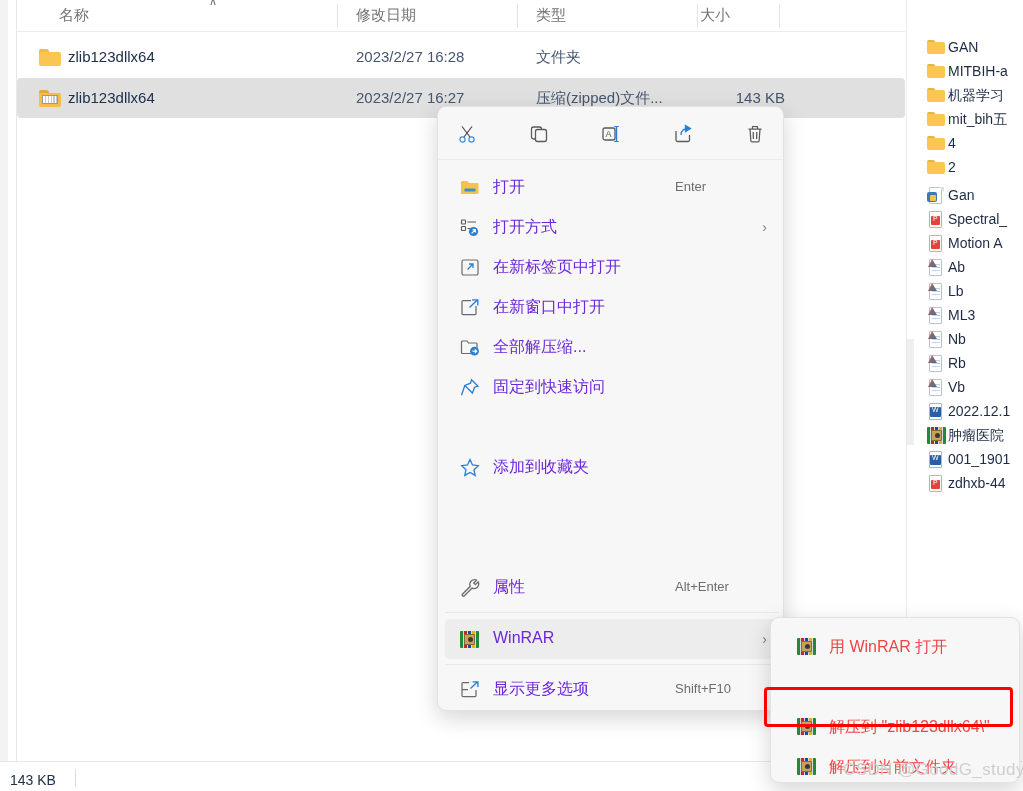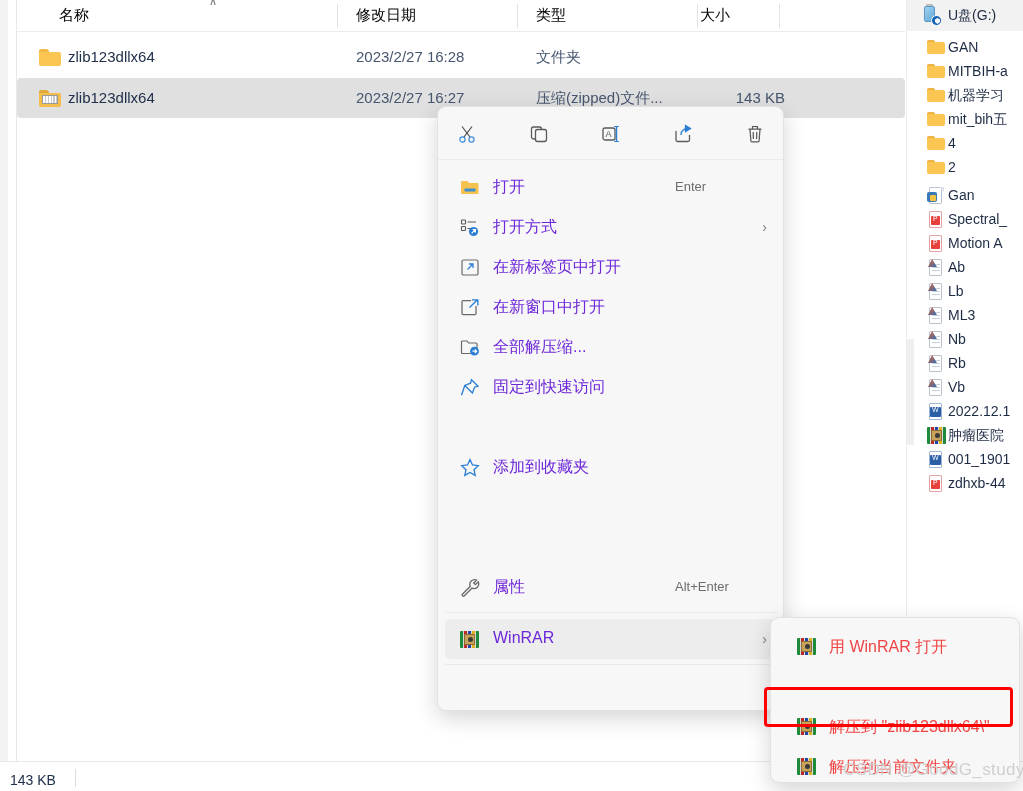--- a/index.html
+++ b/index.html
@@ -16,21 +16,21 @@
     position:absolute; top:0; width:8px; height:761px; background:#f3f3f3;
   }
   .edge-strip.a { left:0; }
   .edge-divider { position:absolute; left:16px; top:0; width:1px; height:761px; background:#e8e8e8; }
 
   
   .filelist { position:absolute; left:17px; top:0; width:888px; height:761px; background:#fff; }
 
   .col-headers { position:absolute; left:0; top:0; width:888px; height:32px; }
   .col-h {
-    position:absolute; top:6px; font-size:15px; color:#000000;
+    position:absolute; top:6px; font-size:15px; color:#737373;
     font-family:"Liberation Sans","DejaVu Sans",sans-serif; white-space:nowrap;
   }
   .col-sep { position:absolute; top:4px; width:1px; height:24px; background:#e2e2e2; }
   .sort-chev {
     position:absolute; left:189px; top:-4px; width:14px; height:10px;
     color:#6b6b6b; font-size:11px; line-height:10px; text-align:center;
   }
   .hdr-underline { position:absolute; left:0; top:31px; width:888px; height:1px; background:#ececec; }
 
   .row { position:absolute; left:0; width:888px; height:40px; }
@@ -288,28 +288,20 @@
     </div>
   </div>
 
   <div class="statusbar">
     <div class="sb-line"></div>
     <div class="sb-text">143 KB</div>
     <div class="sb-sep"></div>
   </div>
 
   <div class="navpane">
-    <div class="nav-root">
-      <div class="usb-ico">
-        <div class="tip"></div>
-          <div class="body"></div>
-          <div class="badge"></div>
-      </div>
-      <div class="nav-root-label">U盘(G:)</div>
-    </div>
 
     <div class="nav-item" style="top:36px;">
       <div class="nav-ico nv-folder">
           <div class="back"></div>
           <div class="front"></div>
         </div>
       <div class="nav-label">GAN</div>
     </div>
     <div class="nav-item" style="top:60px;">
       <div class="nav-ico nv-folder">
@@ -601,20 +593,31 @@
       <div class="rar-ico" style="left:15px; top:12px;">
         <div class="books"></div>
           <div class="spine"></div>
       </div>
       <div class="ctx-label">WinRAR</div>
       <div class="ctx-sub">›</div>
     </div>
 
     <div class="ctx-divider" style="top:557px;"></div>
 
+    <div class="ctx-item" style="top:562px;">
+      <div class="ctx-ico">
+        <svg width="20" height="19" viewBox="0 0 20 19" fill="none" stroke="#6a6a6a" stroke-width="1.25">
+          <path d="M9 2.5 L3 2.5 A1 1 0 0 0 2 3.5 L2 15.5 A1 1 0 0 0 3 16.5 L15 16.5 A1 1 0 0 0 16 15.5 L16 10"></path>
+          <path d="M2 9.5 L8 9.5"></path>
+          <path d="M10.5 8.5 L17.6 1.8 M12.6 1.8 L17.9 1.8 L17.9 7" stroke="#2a7fd4" stroke-width="1.35"></path>
+        </svg>
+      </div>
+      <div class="ctx-label">显示更多选项</div>
+      <div class="ctx-accel" style="left:230px;">Shift+F10</div>
+    </div>
   </div>
 
   <div class="submenu">
     <div class="sub-item" style="top:9px;">
       <div class="rar-ico sub-ico">
           <div class="books"></div>
           <div class="spine"></div>
         </div>
       <div class="sub-label">用 WinRAR 打开</div>
     </div>

